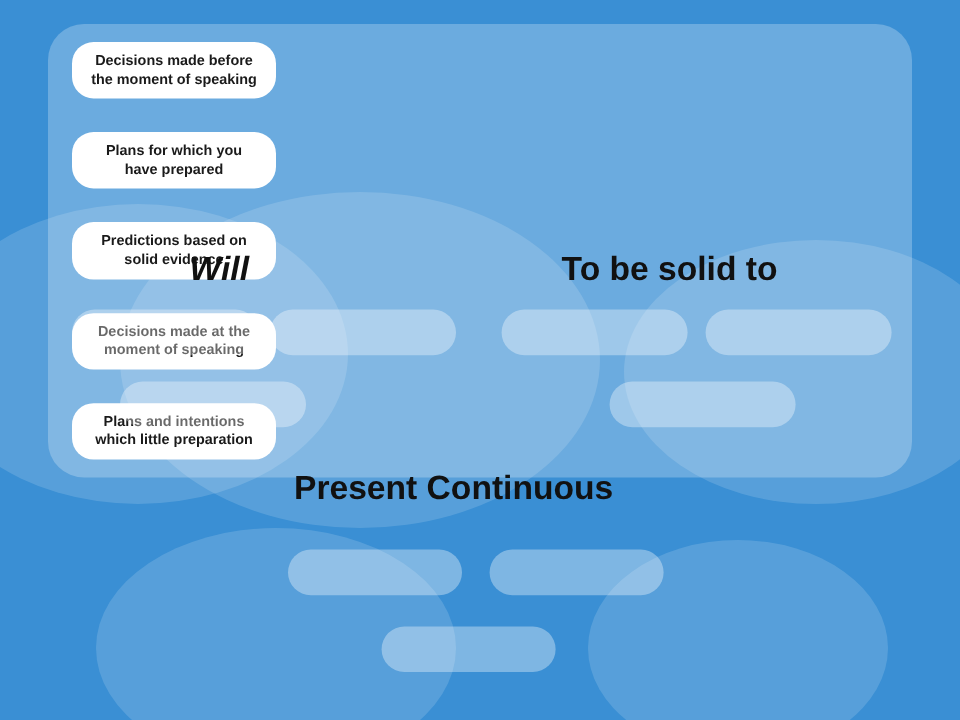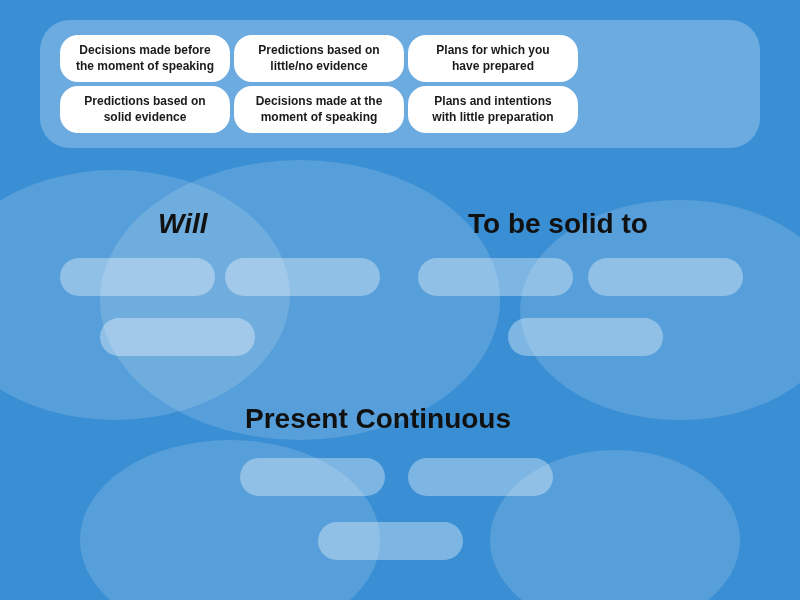--- a/index.html
+++ b/index.html
@@ -24,21 +24,22 @@
     .top-container {
       position: absolute;
       top: 20px;
       left: 40px;
       right: 40px;
       background: rgba(255,255,255,0.25);
       border-radius: 30px;
       padding: 15px 20px;
       display: flex;
       flex-wrap: wrap;
-      gap: 4px;
+      gap: 28px;
+      flex-direction: column;
     }
 
     .tag {
       background: white;
       border-radius: 18px;
       padding: 8px 14px;
       font-size: 12px;
       font-weight: 600;
       color: #1a1a1a;
       text-align: center;
@@ -66,32 +67,31 @@
 <body>
 
 <div class="bg-blob" style="width:350px;height:250px;top:170px;left:-60px;"></div>
 <div class="bg-blob" style="width:400px;height:280px;top:160px;left:100px;"></div>
 <div class="bg-blob" style="width:320px;height:220px;top:200px;right:-40px;"></div>
 <div class="bg-blob" style="width:300px;height:200px;bottom:-40px;left:80px;"></div>
 <div class="bg-blob" style="width:250px;height:180px;bottom:-30px;right:60px;"></div>
 
 <div class="top-container">
   <div class="tag">Decisions made before the moment of speaking</div>
-  <div class="tag">Predictions based on little/no evidence</div>
   <div class="tag">Plans for which you have prepared</div>
   <div class="tag">Predictions based on solid evidence</div>
   <div class="tag">Decisions made at the moment of speaking</div>
-  <div class="tag">Plans and intentions with little preparation</div>
+  <div class="tag">Plans and intentions which little preparation</div>
 </div>
 
 <div class="section-label" style="left:158px;top:208px;font-style:italic;">Will</div>
 
 <div class="section-label" style="left:468px;top:208px;">To be solid to</div>
 
-<div class="section-label" style="left:245px;top:403px;">Present Continuous</div>
+<div class="section-label" style="left:245px;top:391px;">Present Continuous</div>
 
 <div class="pill" style="left:60px;top:258px;width:155px;"></div>
 <div class="pill" style="left:225px;top:258px;width:155px;"></div>
 <div class="pill" style="left:418px;top:258px;width:155px;"></div>
 <div class="pill" style="left:588px;top:258px;width:155px;"></div>
 <div class="pill" style="left:100px;top:318px;width:155px;"></div>
 <div class="pill" style="left:508px;top:318px;width:155px;"></div>
 <div class="pill" style="left:240px;top:458px;width:145px;"></div>
 <div class="pill" style="left:408px;top:458px;width:145px;"></div>
 <div class="pill" style="left:318px;top:522px;width:145px;"></div>

